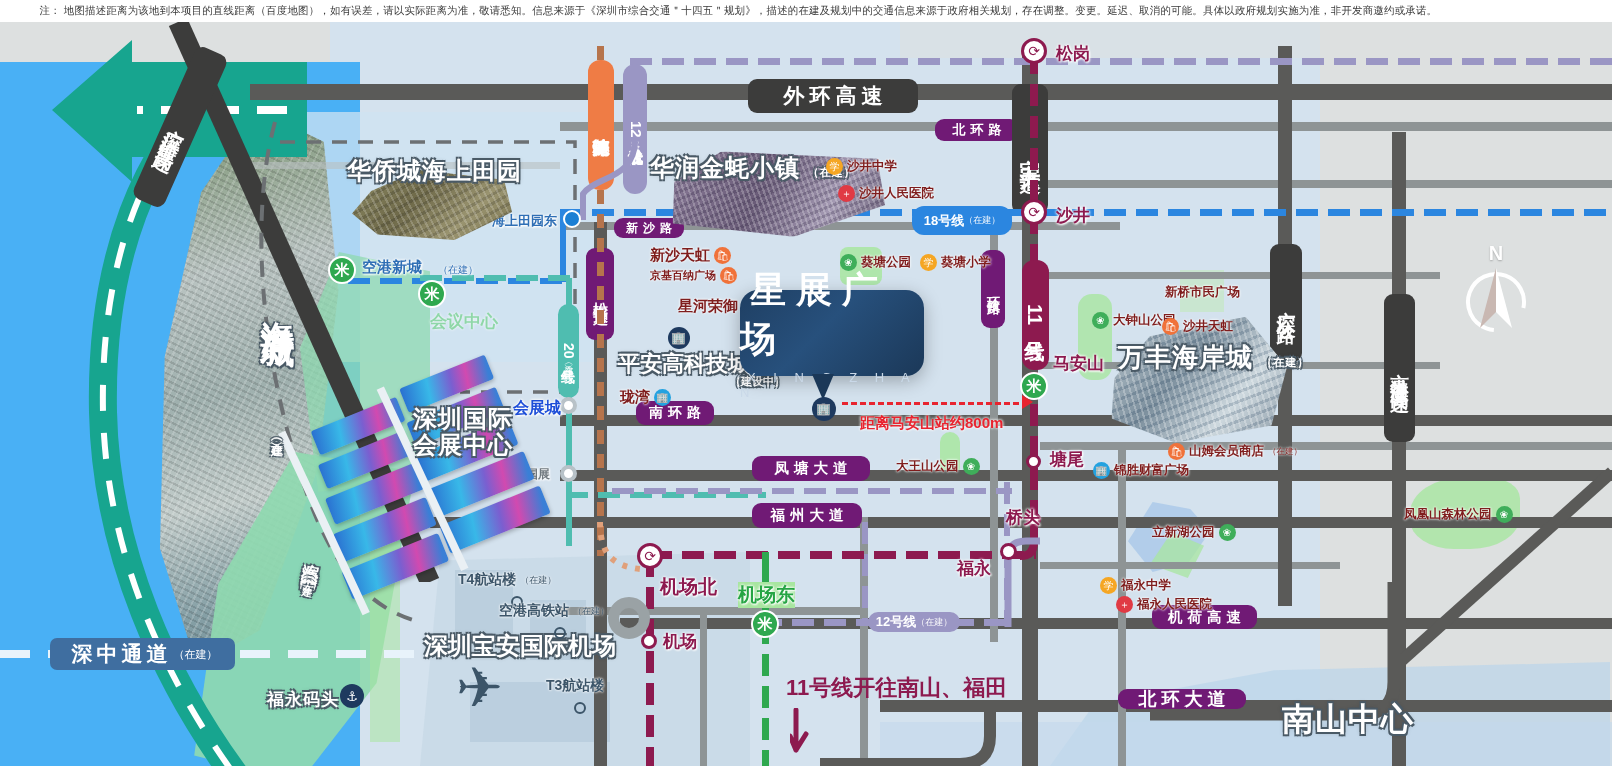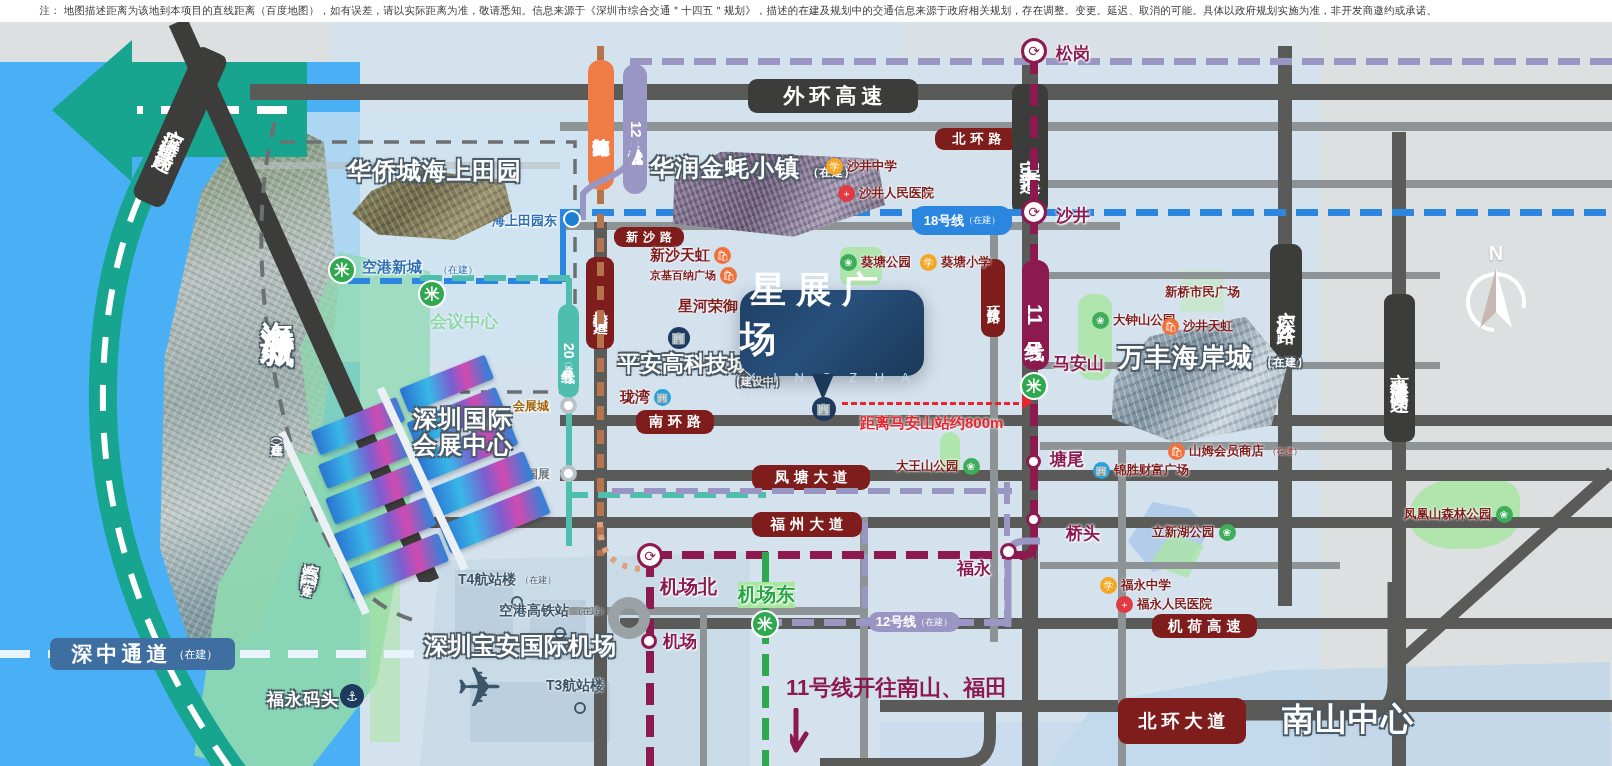--- a/index.html
+++ b/index.html
@@ -29,21 +29,21 @@
 
   
   .road{position:absolute;background:#5a5a58;}
   .roadThin{position:absolute;background:#8e9495;}
   .roadGrey{position:absolute;background:#b9bfc1;}
 
   
   .pill{position:absolute;background:#3c3c3b;color:#fff;border-radius:9px;
     display:flex;align-items:center;justify-content:center;
     font-weight:bold;letter-spacing:5px;text-indent:5px;white-space:nowrap;}
-  .pill.grey{background:#7f1d1d;margin-top:9px;}
+  .pill.grey{background:#701a75;}
   .pill.vert{writing-mode:vertical-rl;letter-spacing:5px;text-indent:5px;}
 
   
   .ml{position:absolute;}
   .dash-h{background-image:repeating-linear-gradient(to right,currentColor 0 22px,transparent 22px 32px);}
   .dash-v{background-image:repeating-linear-gradient(to bottom,currentColor 0 22px,transparent 22px 32px);}
   .solid{background:currentColor;}
 
   .lineBadge{position:absolute;border-radius:12px;color:#fff;font-weight:bold;
     display:flex;align-items:center;justify-content:center;white-space:nowrap;}
@@ -278,21 +278,21 @@
       </div>
 
     <div class="pill grey" style="left:752px;top:481px;width:110px;height:25px;font-size:14.5px;">
       <span>福州大道</span>
       </div>
 
     <div class="pill grey" style="left:1152px;top:583px;width:105px;height:24px;font-size:14.5px;">
       <span>机荷高速</span>
       </div>
 
-    <div class="pill grey" style="left:1118px;top:667px;width:128px;height:46px;font-size:18px;">
+    <div class="pill grey" style="left:1118px;top:667px;width:128px;height:20px;font-size:18px;">
       <span>北环大道</span>
       </div>
 
     <div class="pill vert" style="left:1012px;top:62px;width:36px;height:130px;font-size:21px;">
       <span>宝安大道</span>
       </div>
 
     <div class="pill vert" style="left:1270px;top:222px;width:32px;height:118px;font-size:19px;">
       <span>广深公路</span>
       </div>
@@ -397,21 +397,21 @@
     <div class="stBig" style="left:1021px;top:177px;">⟳</div>
     <div class="stName" style="left:1056px;top:182px;">沙井</div>
 
     <div class="mIcon" style="left:1020px;top:350px;font-size:15px;">米</div>
     <div class="stName" style="left:1053px;top:330px;">马安山</div>
 
     <div class="st" style="left:1026px;top:432px;width:15px;height:15px;"></div>
     <div class="stName" style="left:1050px;top:426px;">塘尾</div>
 
     <div class="st" style="left:1026px;top:490px;width:15px;height:15px;"></div>
-    <div class="stName" style="left:1066px;top:484px;margin-top:16px;">桥头</div>
+    <div class="stName" style="left:1006px;top:484px;">桥头</div>
 
     <div class="st" style="left:1000px;top:521px;width:17px;height:17px;"></div>
     <div class="stName" style="left:957px;top:535px;text-align:right;">福永</div>
 
     <div class="stBig" style="left:637px;top:521px;">⟳</div>
     <div class="stName" style="left:660px;top:552px;font-size:19px;">机场北</div>
 
     <div class="st" style="left:641px;top:611px;width:16px;height:16px;"></div>
     <div class="stName" style="left:663px;top:608px;">机场</div>
 
@@ -422,21 +422,21 @@
     <div class="stName blue" style="left:492px;top:190px;font-size:13px;">海上田园东</div>
 
     <div class="mIcon" style="left:328px;top:234px;font-size:15px;">米</div>
     <div class="stName blue" style="left:362px;top:236px;font-size:15px;">空港新城</div>
     <span class="stName blue" style="left:438px;top:241px;font-size:10px;font-weight:normal;">（在建）</span>
 
     <div class="mIcon" style="left:418px;top:258px;font-size:15px;">米</div>
     <div class="greenLabel" style="left:430px;top:288px;font-size:17px;color:#8fd7a8;text-shadow:0 0 3px #fff;">会议中心</div>
 
     <div class="mIcon blue" style="left:560px;top:375px;width:17px;height:17px;background:#fff;border:4px solid #b8c2c8;"></div>
-    <div class="stName" style="left:513px;top:376px;font-size:12px;color:#a16207;">会展城</div>
+    <div class="stName" style="left:513px;top:376px;font-size:16px;color:#1d4ed8;">会展城</div>
 
     <div class="mIcon blue" style="left:560px;top:443px;width:17px;height:17px;background:#fff;border:4px solid #b8c2c8;"></div>
     <div class="stName" style="left:526px;top:444px;font-size:12px;color:#70797f;">国展</div>
 
     <div class="photo imgA" style="left:352px;top:148px;width:160px;height:70px;
                 clip-path:polygon(12% 30%,42% 0,95% 14%,100% 60%,64% 100%,16% 92%,0 62%);"></div>
 
     <div class="photo imgB" style="left:662px;top:126px;width:222px;height:90px;transform:rotate(-4deg);
                 clip-path:polygon(6% 30%,28% 0,98% 20%,100% 72%,58% 100%,4% 76%);"></div>
 

